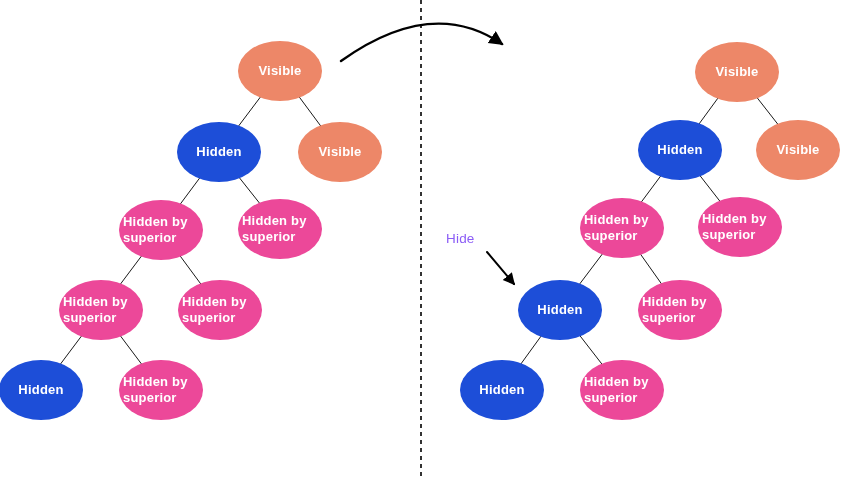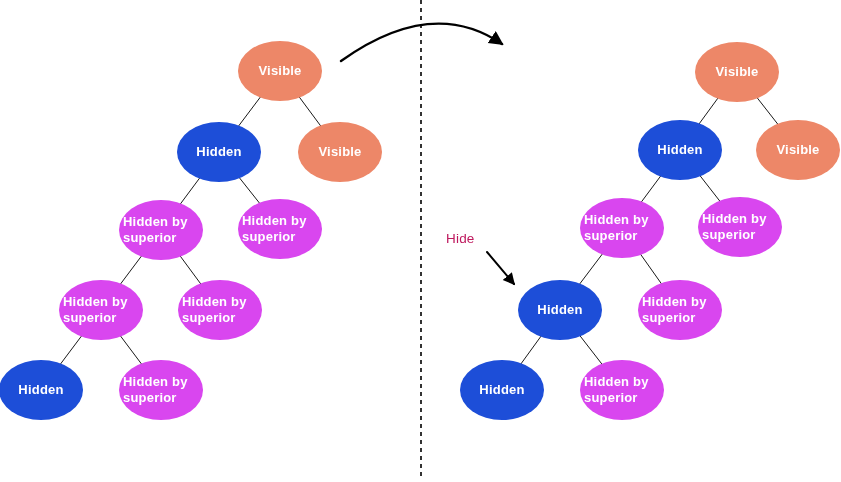--- a/index.html
+++ b/index.html
@@ -9,21 +9,21 @@
   }
   .canvas svg.wires{position:absolute;left:0;top:0;z-index:1;}
   .node{
     position:absolute;z-index:2;width:84px;height:60px;border-radius:50%;
     display:flex;align-items:center;justify-content:center;text-align:left;
     color:#ffffff;font-size:13px;font-weight:600;line-height:1.25;letter-spacing:.2px;
     padding:0 4px;box-sizing:border-box;
   }
   .c-visible{background:#ED8768;}
   .c-hidden{background:#1d4ed8;}
-  .c-hbs{background:#d946ef;}
+  .c-hbs{background:#ec4899;}
   
   .ln0{left:238px;top:41px;}
   .ln1{left:177px;top:122px;}
   .ln2{left:298px;top:122px;}
   .ln3{left:119px;top:200px;}
   .ln4{left:238px;top:199px;}
   .ln5{left:59px;top:280px;}
   .ln6{left:178px;top:280px;}
   .ln7{left:-1px;top:360px;}
   .ln8{left:119px;top:360px;}
@@ -32,21 +32,21 @@
   .rn1{left:638px;top:120px;}
   .rn2{left:756px;top:120px;}
   .rn3{left:580px;top:198px;}
   .rn4{left:698px;top:197px;}
   .rn5{left:518px;top:280px;}
   .rn6{left:638px;top:280px;}
   .rn7{left:460px;top:360px;}
   .rn8{left:580px;top:360px;}
   .hide-label{
     position:absolute;z-index:2;left:446px;top:231px;
-    color:#be185d;font-size:13.5px;font-weight:500;letter-spacing:.2px;
+    color:#8b5cf6;font-size:13.5px;font-weight:500;letter-spacing:.2px;
   }
 </style>
 </head>
 <body>
 
 <div class="canvas">
 
   <svg class="wires" width="841" height="482" viewBox="0 0 841 482">
     <defs>
       <marker id="ah" markerWidth="7" markerHeight="7" refX="5.2" refY="3" orient="auto" markerUnits="strokeWidth">

